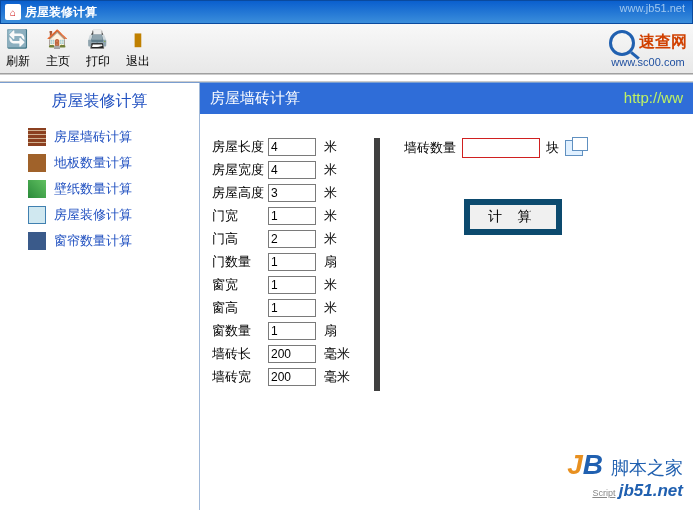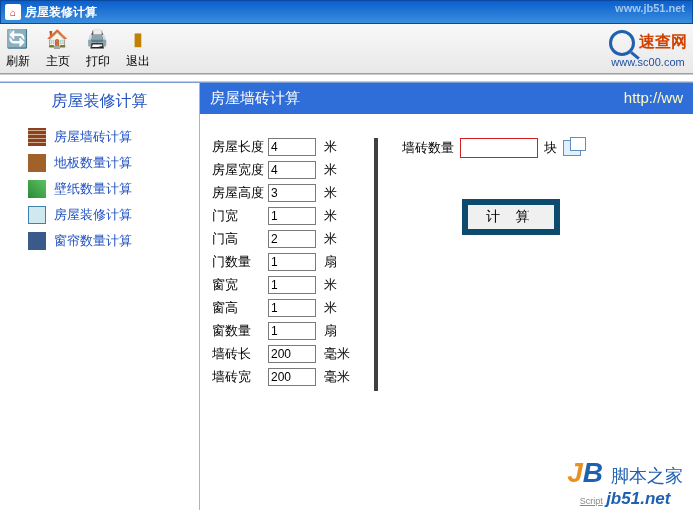--- a/index.html
+++ b/index.html
@@ -1,48 +1,48 @@
 <!DOCTYPE html>
 <html><head>
 <meta charset="utf-8">
 <style>
 * { box-sizing: border-box; margin: 0; padding: 0; }
 body { font-family: "SimSun", "宋体", sans-serif; font-size: 12px; background: #fff; width: 693px; height: 512px; overflow: hidden; position: relative; }
 .titlebar { background: linear-gradient(#0a5fce, #3b8edb); color: #fff; height: 24px; display: flex; align-items: center; padding: 0 4px; font-weight: bold; border: 1px solid #0a4a9e; }
 .titlebar .icon { width: 16px; height: 16px; background: #fff; border-radius: 2px; margin-right: 4px; display: inline-flex; align-items: center; justify-content: center; color: #c00; font-size: 10px; }
-.watermark-top { position: absolute; top: 2px; right: 8px; color: #a0c8f0; font-size: 11px; z-index: 10; font-weight: bold; }
+.watermark-top { position: absolute; top: 2px; right: 8px; color: #a0c8f0; font-size: 11px; z-index: 10; }
 .toolbar { background: linear-gradient(#f8f8f8, #e8e8e8); height: 50px; display: flex; align-items: center; padding: 2px 6px; border-bottom: 1px solid #a0a0a0; }
 .tool-btn { display: flex; flex-direction: column; align-items: center; margin-right: 16px; cursor: pointer; font-size: 12px; color: #000; }
 .tool-icon { width: 24px; height: 24px; margin-bottom: 2px; display: flex; align-items: center; justify-content: center; font-size: 18px; }
 .search-logo { margin-left: auto; display: flex; flex-direction: column; align-items: center; }
 .search-logo-top { display: flex; align-items: center; font-size: 16px; color: #d04000; font-weight: bold; }
 .search-logo-url { color: #2050a0; font-size: 11px; }
 .magnifier { width: 26px; height: 26px; border: 3px solid #2060b0; border-radius: 50%; position: relative; margin-right: 4px; }
 .magnifier::after { content: ''; position: absolute; width: 10px; height: 3px; background: #2060b0; bottom: -4px; right: -8px; transform: rotate(40deg); }
 .addrbar { height: 8px; background: #fff; border-top: 1px solid #ccc; border-bottom: 1px solid #ccc; }
 .main { display: flex; height: 428px; border-top: 1px solid #7a9ed0; }
 .sidebar { width: 200px; border-right: 1px solid #a0b8d8; padding: 8px 0; }
 .sidebar-title { color: #2050c0; font-size: 16px; text-align: center; margin-bottom: 12px; font-family: "SimSun"; }
 .sidebar-item { display: flex; align-items: center; padding: 4px 8px 4px 28px; color: #2050c0; cursor: pointer; font-size: 13px; }
 .sidebar-item .sicon { width: 18px; height: 18px; margin-right: 8px; display: inline-block; }
 .content { flex: 1; background: #fff; position: relative; }
 .content-header { background: #2f6dd8; color: #fff; padding: 6px 10px; font-size: 15px; display: flex; }
-.content-header .url { margin-left: auto; color: #fef9c3; }
+.content-header .url { margin-left: auto; color: #bef264; }
 .form-area { display: flex; padding: 24px 12px 12px 12px; }
-.left-form { border-right: 4px solid #404040; padding-right: 24px; }
+.left-form { border-right: 6px solid #404040; padding-right: 24px; }
 .right-form { padding-left: 24px; }
 .form-row { display: flex; align-items: center; margin-bottom: 5px; font-size: 13px; }
 .form-row .lbl { width: 56px; text-align: left; }
 .form-row input { width: 48px; height: 18px; border: 1px solid #7a7a7a; padding: 0 2px; font-size: 12px; }
 .form-row .unit { margin-left: 8px; }
 .result-box { width: 78px; height: 20px; border: 1px solid #d02020; margin: 0 6px; }
 .copy-icon { width: 18px; height: 16px; border: 1px solid #6090c0; background: #e0f0ff; display: inline-block; position: relative; }
 .copy-icon::after { content: ''; position: absolute; width: 14px; height: 12px; border: 1px solid #6090c0; background: #fff; top: -4px; left: 6px; }
 .calc-btn { margin-top: 36px; margin-left: 60px; padding: 3px 18px; background: #f0f0f0; border: 6px solid #0c4a6e; cursor: pointer; font-size: 14px; font-family: "SimSun"; letter-spacing: 6px; }
-.bottom-logo { position: absolute; bottom: 3px; right: 10px; text-align: center; }
+.bottom-logo { position: absolute; bottom: 11px; right: 10px; text-align: right; }
 .bottom-logo .jb { font-size: 28px; font-weight: bold; font-style: italic; }
 .bottom-logo .j { color: #e89020; }
 .bottom-logo .b { color: #2060b0; }
 .bottom-logo .cn { color: #2060b0; font-size: 18px; font-family: "SimHei"; margin-left: 8px; }
 .bottom-logo .url { color: #2060b0; font-size: 17px; font-style: italic; font-weight: bold; }
 .bottom-logo .script { font-size: 9px; color: #888; text-decoration: underline; }
 .icon-brick { background: repeating-linear-gradient(0deg, #8b4020 0 3px, #d0b090 3px 4px); }
 .icon-tile { background: repeating-conic-gradient(#333 0 25%, #eee 0 50%) 0 0/6px 6px; }
 .icon-floor { background: #a0622a; }
 .icon-wallpaper { background: linear-gradient(45deg, #2a8a3a, #60c060); }

